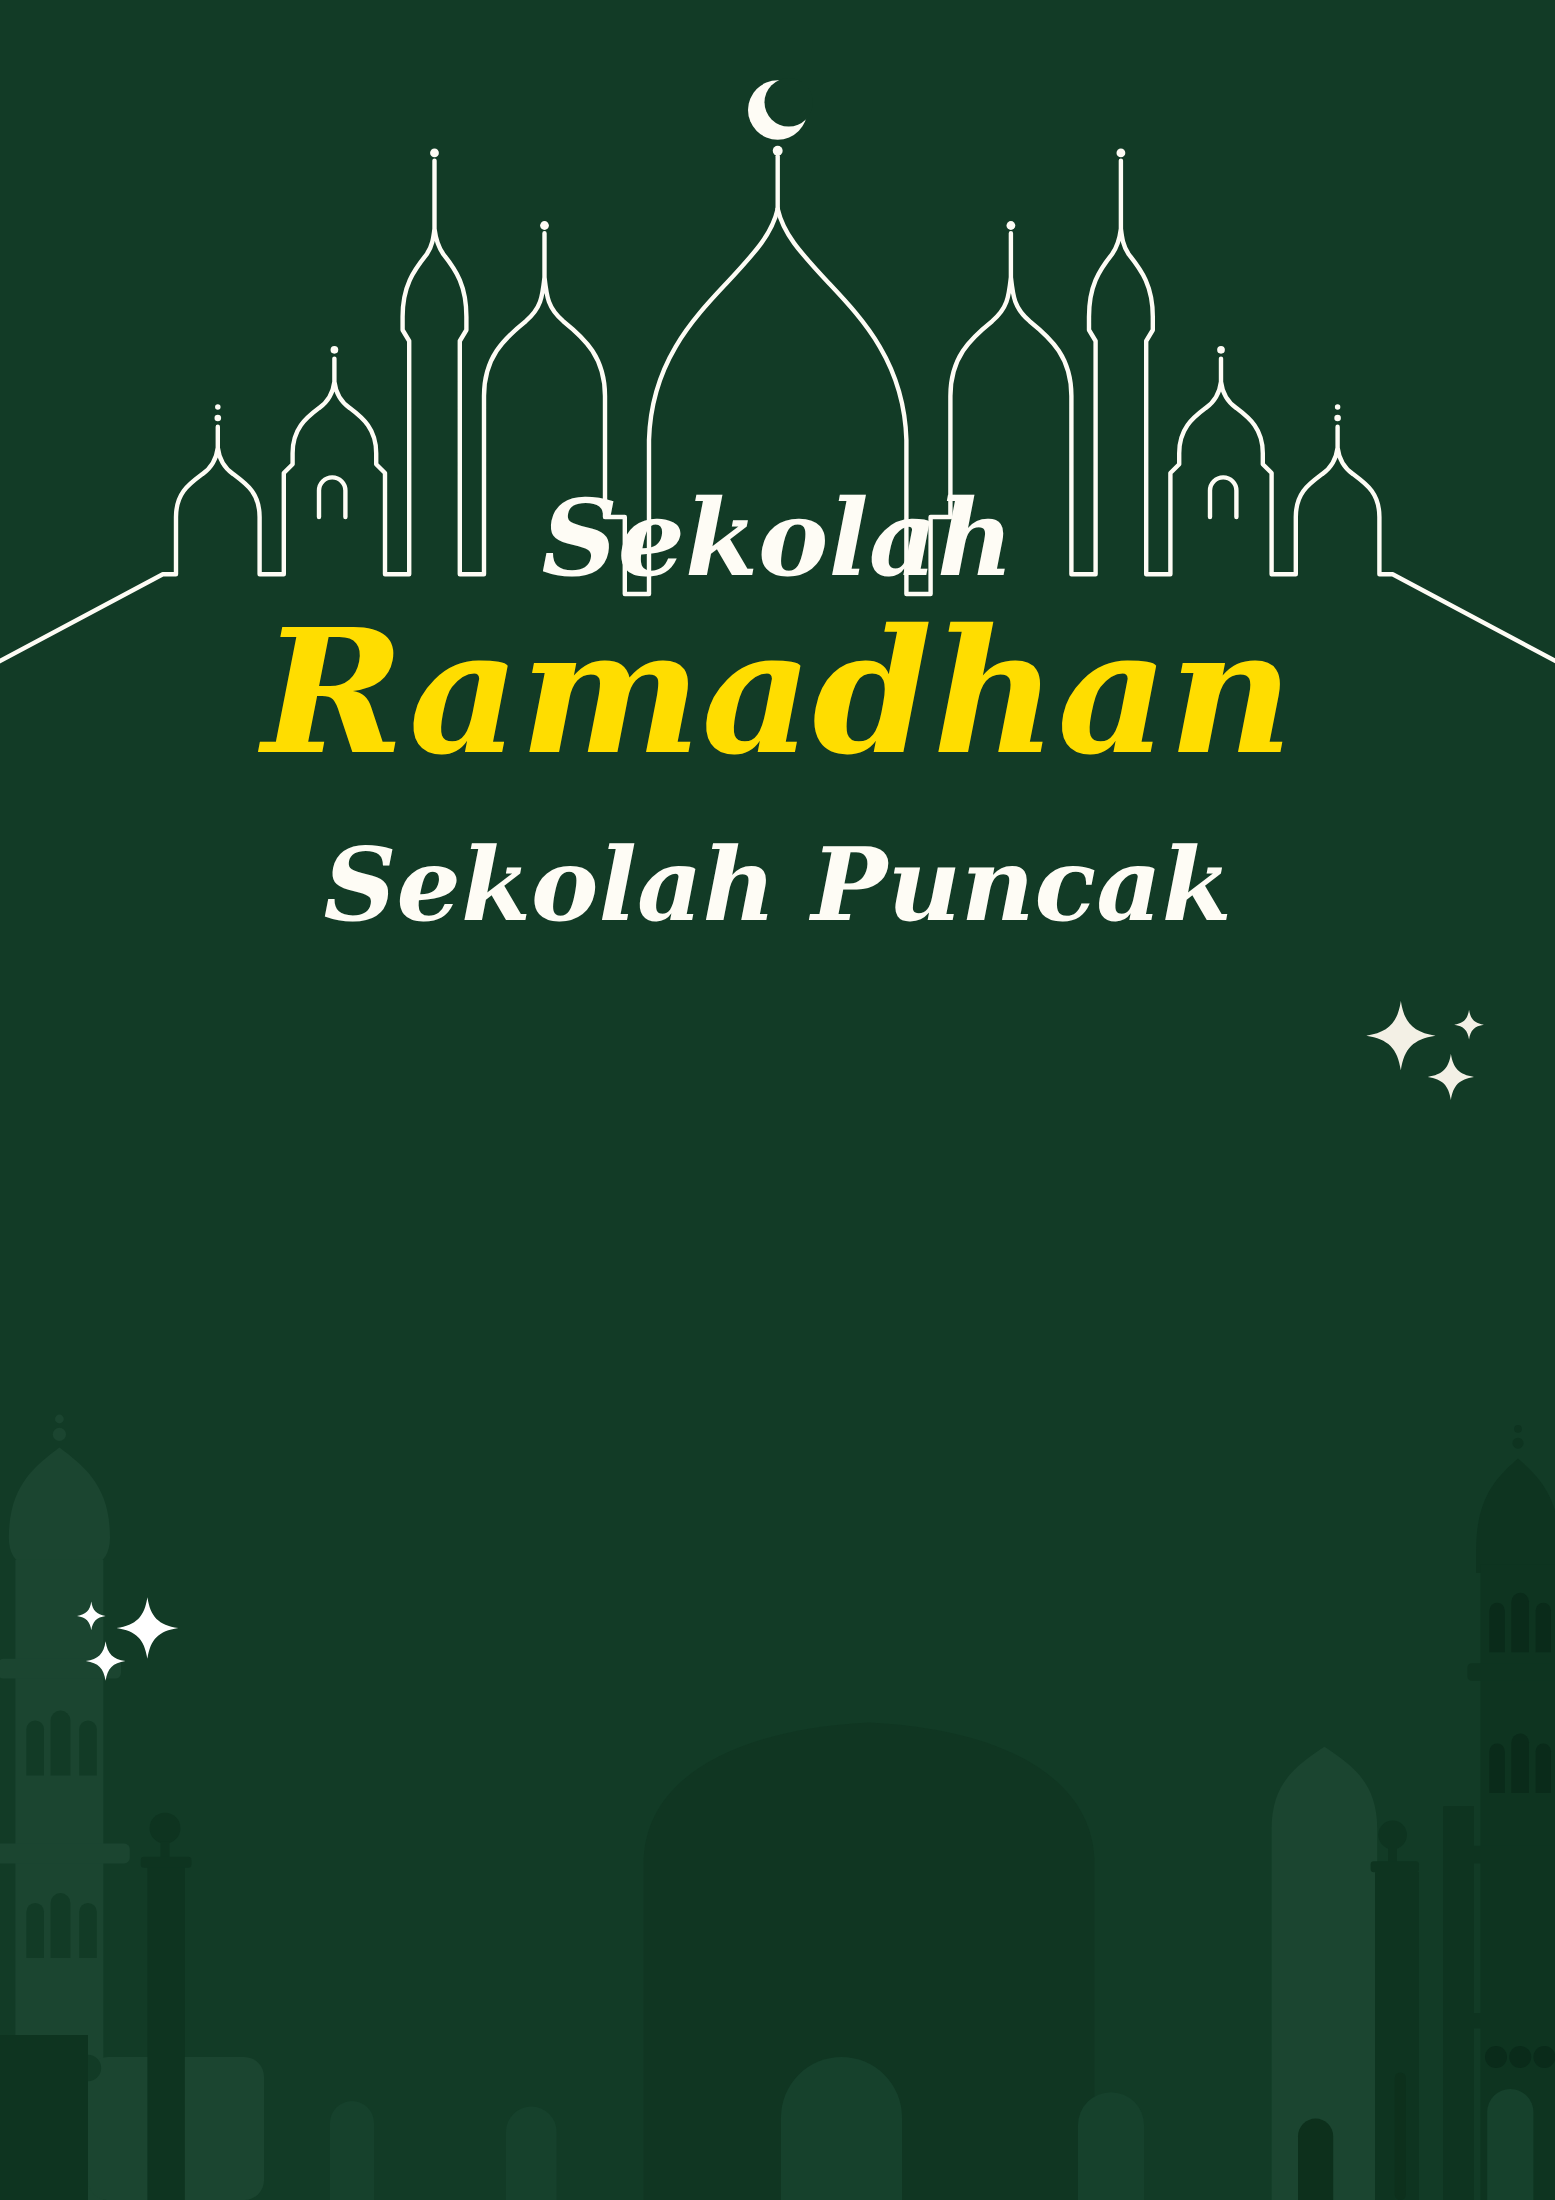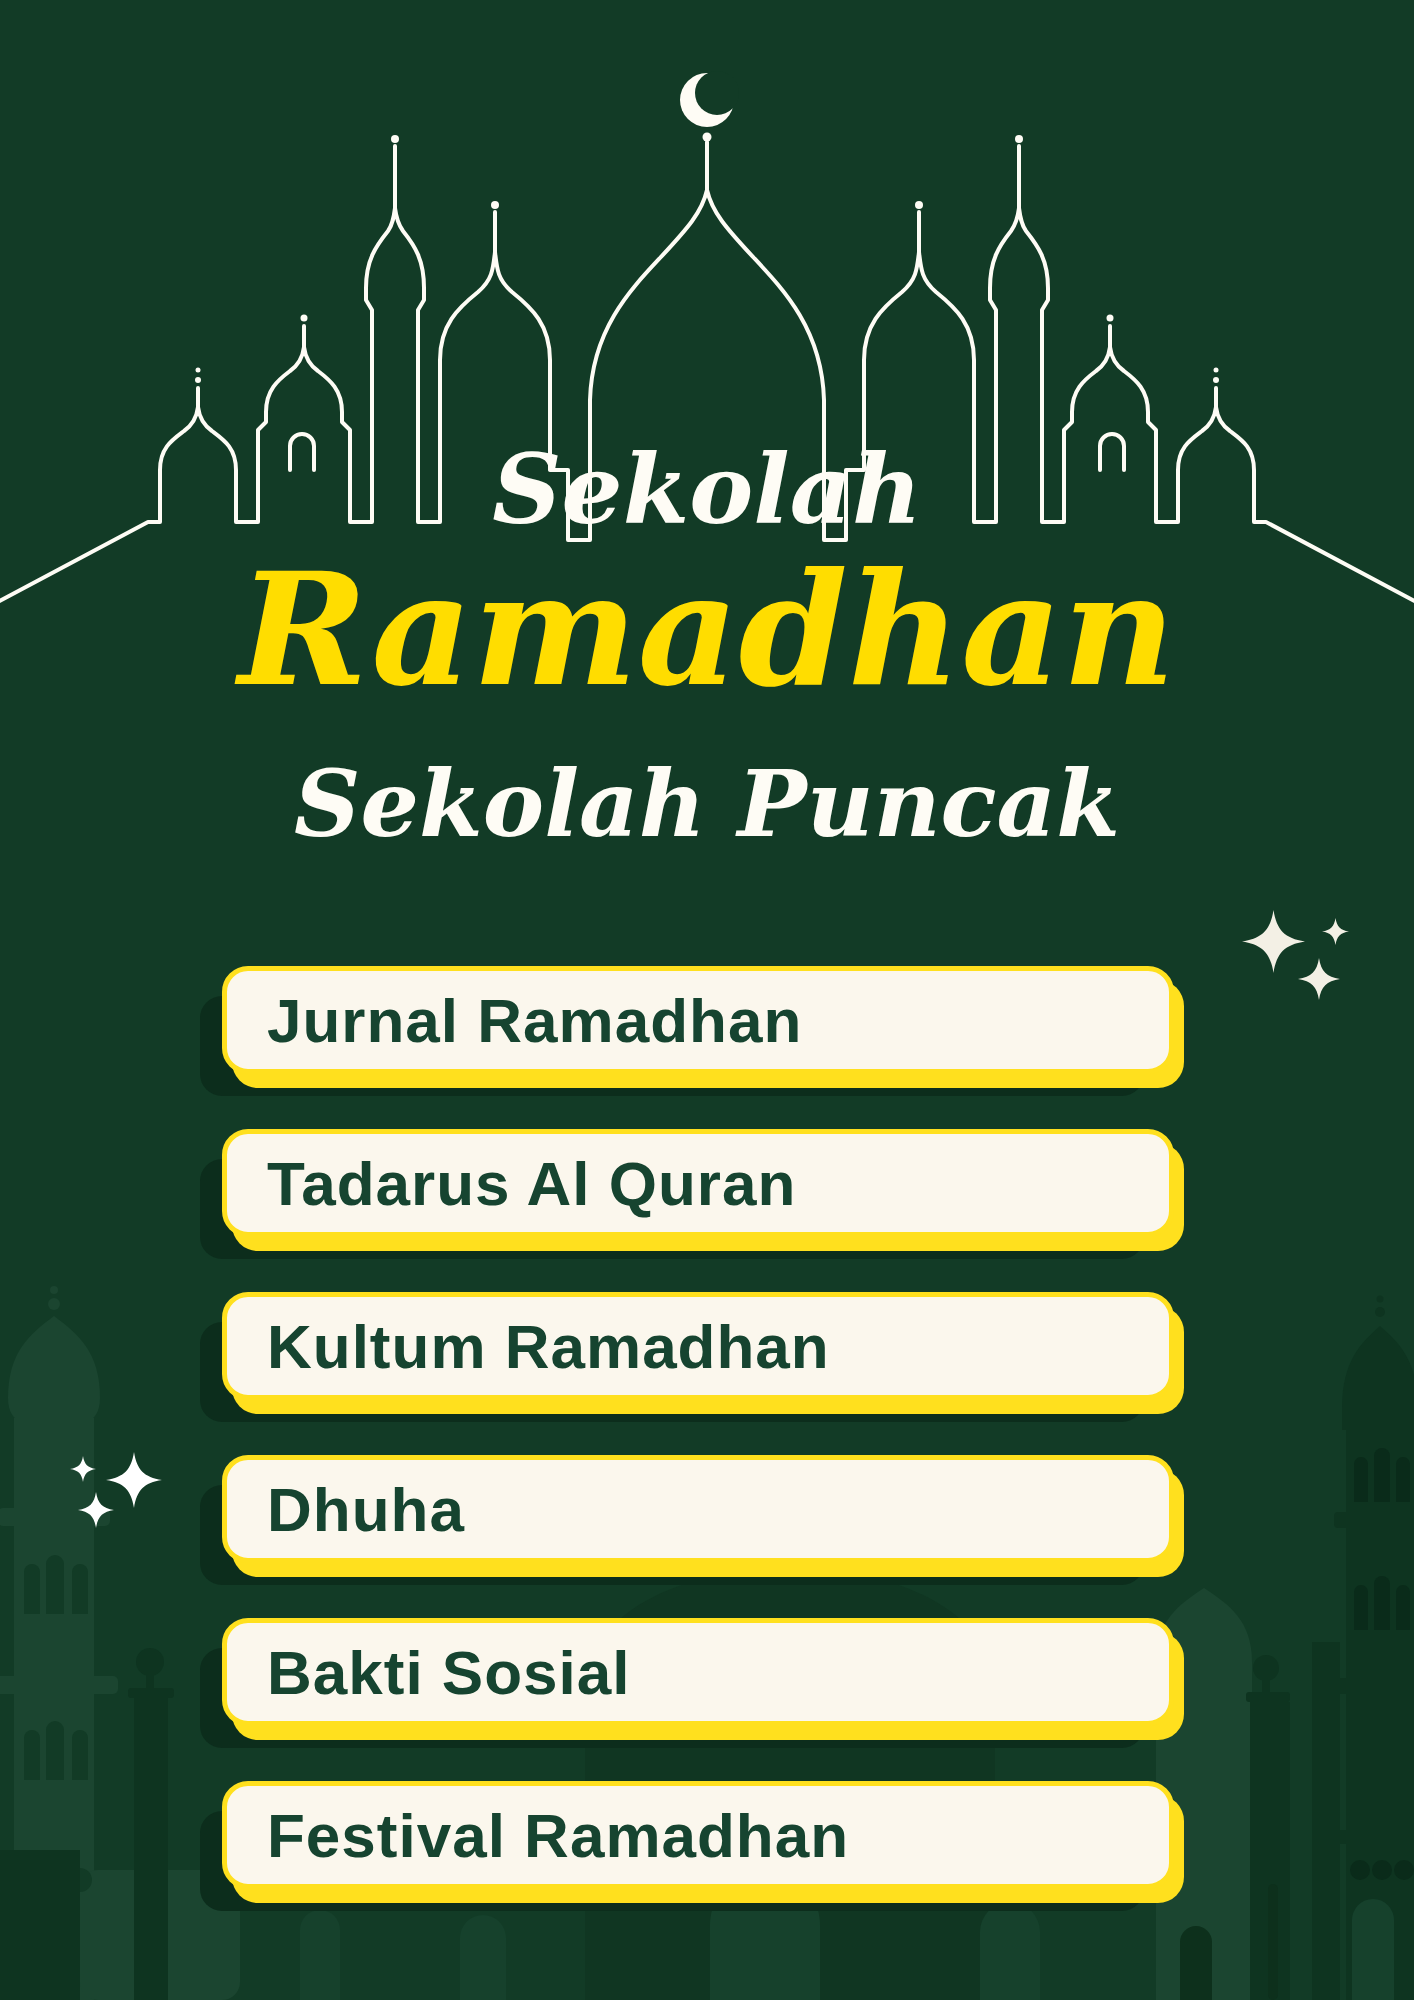--- a/index.html
+++ b/index.html
@@ -210,34 +210,14 @@
       <path transform="translate(8,8) scale(0.26)" d="M50 0 C55 32 68 45 100 50 C68 55 55 68 50 100 C45 68 32 55 0 50 C32 45 45 32 50 0 Z"></path>
       <path transform="translate(44,4) scale(0.56)" d="M50 0 C55 32 68 45 100 50 C68 55 55 68 50 100 C45 68 32 55 0 50 C32 45 45 32 50 0 Z"></path>
       <path transform="translate(16,44) scale(0.36)" d="M50 0 C55 32 68 45 100 50 C68 55 55 68 50 100 C45 68 32 55 0 50 C32 45 45 32 50 0 Z"></path>
     </g>
   </svg>
 
   <div class="title title-1">Sekolah</div>
   <div class="title title-2">Ramadhan</div>
   <div class="title title-3">Sekolah Puncak</div>
 
-  <ul class="activities">
-    <li class="pill">
-      <span>Jurnal Ramadhan</span>
-    </li>
-    <li class="pill">
-      <span>Tadarus Al Quran</span>
-    </li>
-    <li class="pill">
-      <span>Kultum Ramadhan</span>
-    </li>
-    <li class="pill">
-      <span>Dhuha</span>
-    </li>
-    <li class="pill">
-      <span>Bakti Sosial</span>
-    </li>
-    <li class="pill">
-      <span>Festival Ramadhan</span>
-    </li>
-  </ul>
 
 </div>
 
 </body></html>

